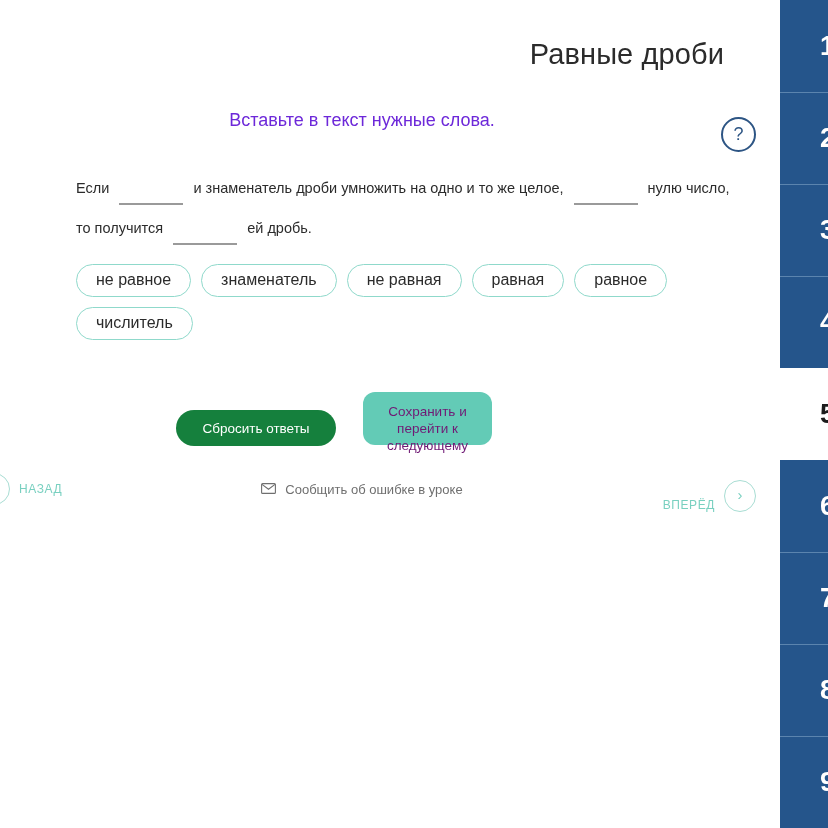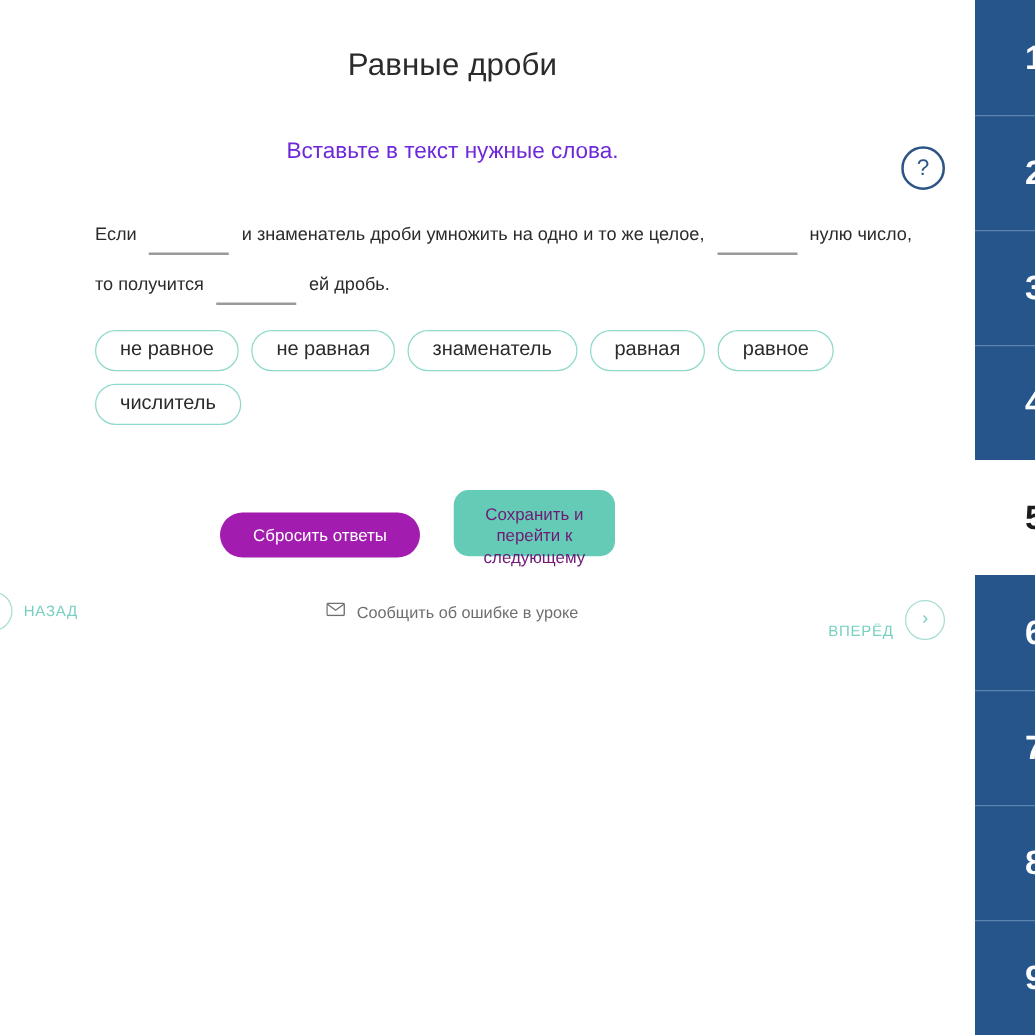--- a/index.html
+++ b/index.html
@@ -28,22 +28,22 @@
     top: 0;
     width: 780px;
     height: 828px;
   }
 
   .page-title {
     position: absolute;
     left: 0;
     top: 38px;
     width: 724px;
-    text-align: center;
-    font-size: 25px;
+    text-align: right;
+    font-size: 29px;
     font-weight: 400;
     color: #2b2b2b;
     letter-spacing: .1px;
   }
 
   .task-prompt {
     position: absolute;
     left: 0;
     top: 110px;
     width: 724px;
@@ -133,21 +133,21 @@
     height: 60px;
   }
   .btn-reset {
     position: absolute;
     left: 0;
     top: 18px;
     width: 160px;
     height: 36px;
     border: none;
     border-radius: 18px;
-    background: #a21caf;
+    background: #15803d;
     color: #ffffff;
     font-size: 13.5px;
     font-family: inherit;
     cursor: pointer;
   }
   .btn-save {
     position: absolute;
     left: 187px;
     top: 0;
     width: 129px;
@@ -290,22 +290,22 @@
       <span class="seg">и знаменатель дроби умножить на одно и то же целое,</span>
       <span class="blank"></span>
       <span class="seg">нулю число,</span>
       <span class="seg">то получится</span>
       <span class="blank"></span>
       <span class="seg">ей дробь.</span>
     </div>
 
     <div class="chips">
       <div class="chip">не равное</div>
+      <div class="chip">знаменатель</div>
       <div class="chip">не равная</div>
-      <div class="chip">знаменатель</div>
       <div class="chip">равная</div>
       <div class="chip">равное</div>
       <div class="chip">числитель</div>
     </div>
 
     <div class="actions">
       <button class="btn-reset">Сбросить ответы</button>
       <button class="btn-save">Сохранить и перейти к следующему</button>
     </div>
 

